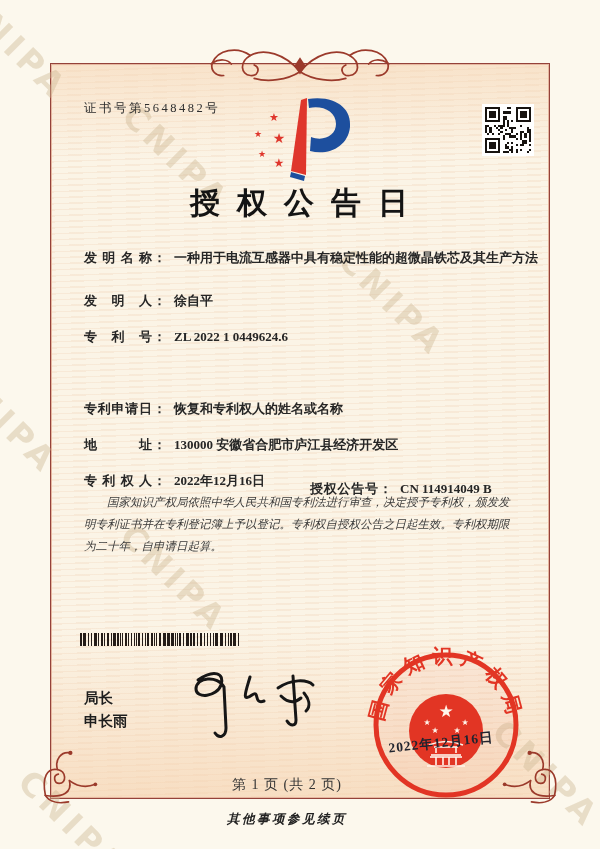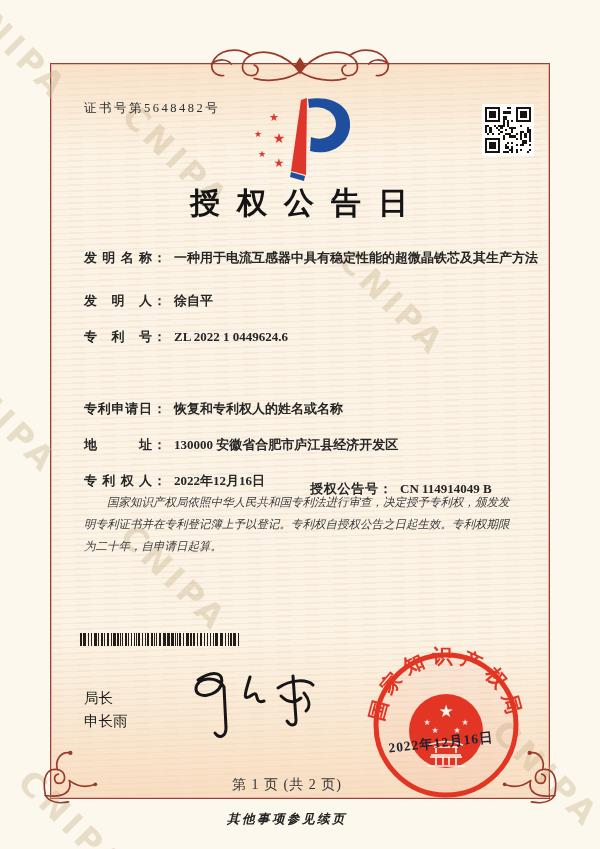--- a/index.html
+++ b/index.html
@@ -56,21 +56,21 @@
 
   .paras{position:absolute;z-index:3;left:84px;top:492px;width:436px;
          font-size:11.5px;line-height:1.9;color:#3a3a3a;font-style:italic;font-weight:500}
   .paras p{margin:0;text-indent:2em}
 
   .barcode{position:absolute;z-index:3;left:80px;top:633px;width:166px;height:13px}
   .barcode i{position:absolute;top:0;bottom:0;background:#241c18}
 
   .signer{position:absolute;z-index:3;left:84px;top:687px;line-height:1.62;
           font-family:"DejaVu Sans","Liberation Sans",sans-serif;
-          font-weight:normal;font-size:14.5px;color:#1e1e1e}
+          font-weight:bold;font-size:14.5px;color:#1e1e1e}
   .signature{position:absolute;z-index:4;left:180px;top:664px}
 
   .seal{position:absolute;z-index:3;left:366px;top:645px}
   .seal-date{position:absolute;z-index:4;left:366px;top:734px;width:150px;text-align:center;
              font-size:13.5px;font-weight:bold;letter-spacing:1px;color:#20242f;
              transform:rotate(-6deg)}
 
   .page-info{position:absolute;z-index:3;left:0;width:574px;top:776px;text-align:center;
              font-size:14px;color:#333;letter-spacing:1px}
   .foot-note{position:absolute;z-index:3;left:0;width:574px;top:811px;text-align:center;

